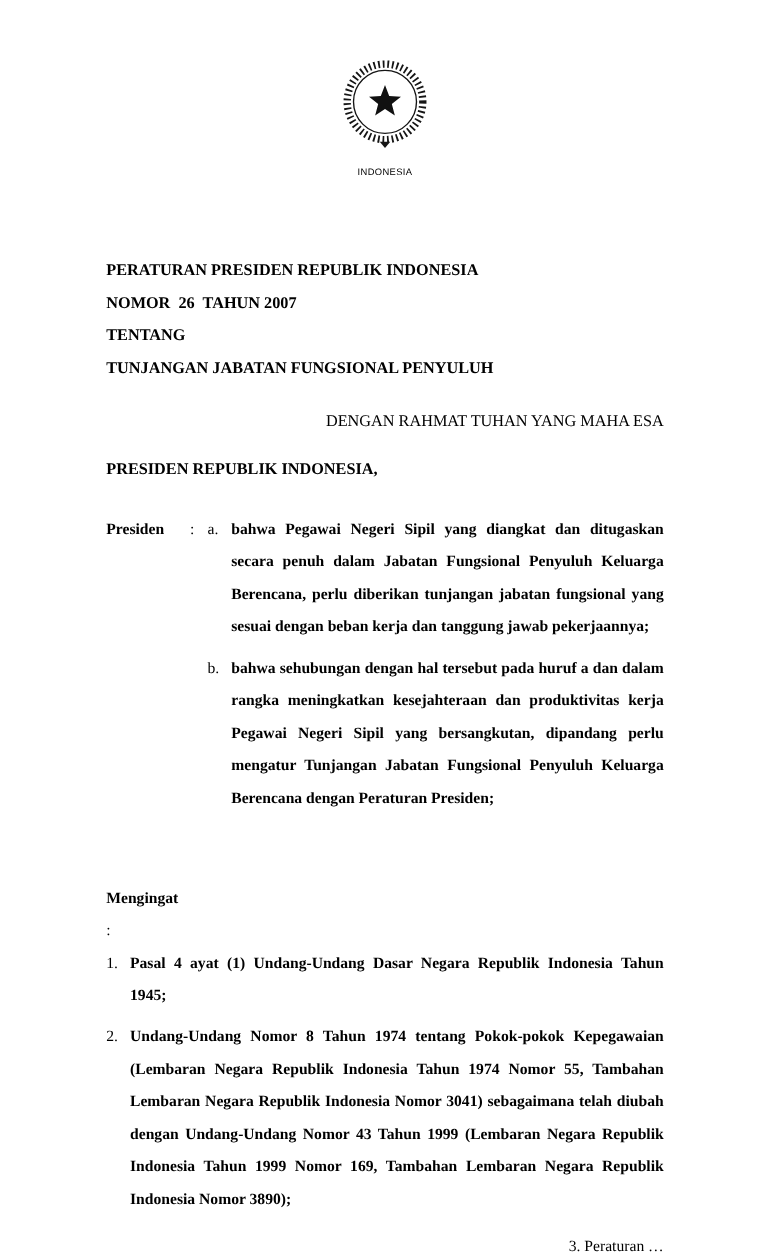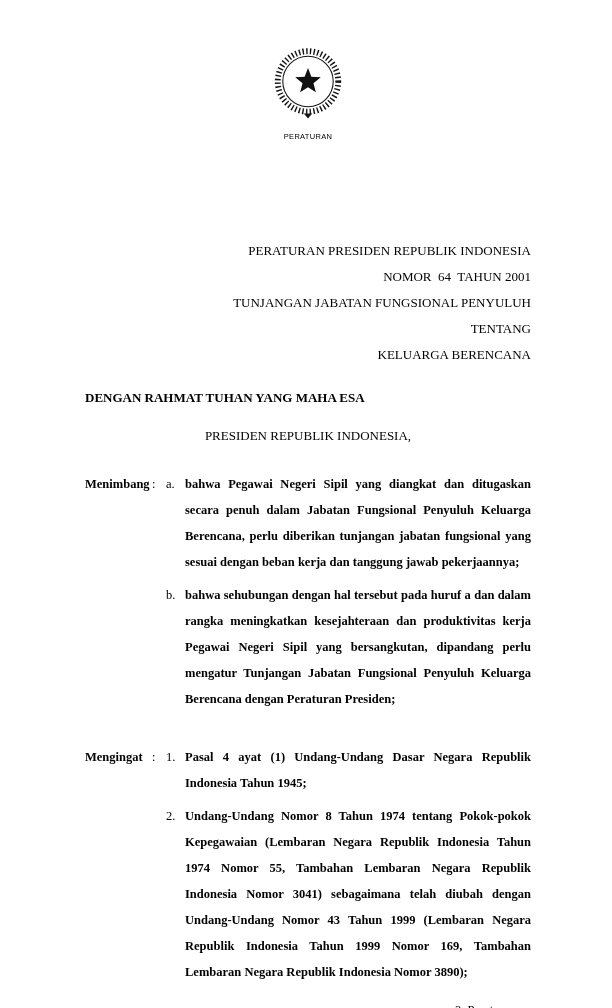--- a/index.html
+++ b/index.html
@@ -20,48 +20,47 @@
   .emblem-block { text-align: center; }
   .emblem-svg { width: 84px; height: 84px; display: inline-block; }
   .emblem-caption {
     font-family: "Liberation Sans", sans-serif;
     font-size: 7.5px;
     line-height: 10px;
     margin-top: 2px;
     letter-spacing: 0.3px;
   }
   .title-block {
-    margin-top: 96px;
-    text-align: right;
-    font-weight: normal;
+    margin-top: 60px;
+    text-align: left;
+    font-weight: bold;
     font-size: 13px;
     line-height: 26px;
   }
   .title-line { white-space: pre-wrap; }
   .invocation {
     margin-top: 17px;
-    text-align: left;
-    font-weight: bold;
+    text-align: right;
+    font-weight: normal;
     font-size: 13px;
     line-height: 26px;
   }
   .issuer {
     margin-top: 12px;
-    text-align: center;
-    font-weight: normal;
+    font-weight: bold;
     font-size: 13px;
     line-height: 26px;
   }
   .section {
     display: flex;
     font-size: 12.5px;
     line-height: 26px;
   }
   .section-menimbang { margin-top: 22px; }
-  .section-mengingat { margin-top: 32px; }
+  .section-mengingat { margin-top: 54px; flex-direction: column; }
   .section-label { width: 67px; font-weight: bold; flex: 0 0 auto; }
   .section-colon { width: 14px; flex: 0 0 auto; }
   .section-items { flex: 1 1 auto; }
   .item { display: flex; }
   .item + .item { margin-top: 7px; }
   .item-marker { width: 19px; flex: 0 0 auto; }
   .item-text {
     flex: 1 1 auto;
     text-align: justify;
     text-justify: inter-word;
@@ -80,38 +79,37 @@
 <div class="page">
 
   <div class="emblem-block">
     <svg class="emblem-svg" viewBox="0 0 100 100" aria-hidden="true">
       <circle cx="50" cy="47" r="36" fill="none" stroke="#151515" stroke-width="7" stroke-dasharray="1.7 2.7"></circle>
       <circle cx="50" cy="47" r="30" fill="#ffffff" stroke="#151515" stroke-width="1.3"></circle>
       <path d="M50,31 L54.0,41.5 L65.2,42.1 L56.5,49.1 L59.4,59.9 L50,53.8 L40.6,59.9 L43.5,49.1 L34.8,42.1 L46.0,41.5 Z" fill="#111111"></path>
       <path d="M45,85 L55,85 L50,91 Z" fill="#151515"></path>
     </svg>
     <div class="emblem-caption">
-      <div>PERATURAN</div>
+      <div>INDONESIA</div>
     </div>
   </div>
 
   <div class="title-block">
     <div class="title-line">PERATURAN PRESIDEN REPUBLIK INDONESIA</div>
-    <div class="title-line">NOMOR  64  TAHUN 2001</div>
+    <div class="title-line">NOMOR  26  TAHUN 2007</div>
+    <div class="title-line">TENTANG</div>
     <div class="title-line">TUNJANGAN JABATAN FUNGSIONAL PENYULUH</div>
-    <div class="title-line">TENTANG</div>
-    <div class="title-line">KELUARGA BERENCANA</div>
   </div>
 
   <div class="invocation">DENGAN RAHMAT TUHAN YANG MAHA ESA</div>
 
   <div class="issuer">PRESIDEN REPUBLIK INDONESIA,</div>
 
   <div class="section section-menimbang">
-    <div class="section-label">Menimbang</div>
+    <div class="section-label">Presiden</div>
     <div class="section-colon">:</div>
     <div class="section-items">
       <div class="item">
         <div class="item-marker">a.</div>
         <div class="item-text">bahwa Pegawai Negeri Sipil yang diangkat dan ditugaskan secara penuh dalam Jabatan Fungsional Penyuluh Keluarga Berencana, perlu diberikan tunjangan jabatan fungsional yang sesuai dengan beban kerja dan tanggung jawab pekerjaannya;</div>
       </div>
       <div class="item">
         <div class="item-marker">b.</div>
         <div class="item-text">bahwa sehubungan dengan hal tersebut pada huruf a dan dalam rangka meningkatkan kesejahteraan dan produktivitas kerja Pegawai Negeri Sipil yang bersangkutan, dipandang perlu mengatur Tunjangan Jabatan Fungsional Penyuluh Keluarga Berencana dengan Peraturan Presiden;</div>
       </div>

